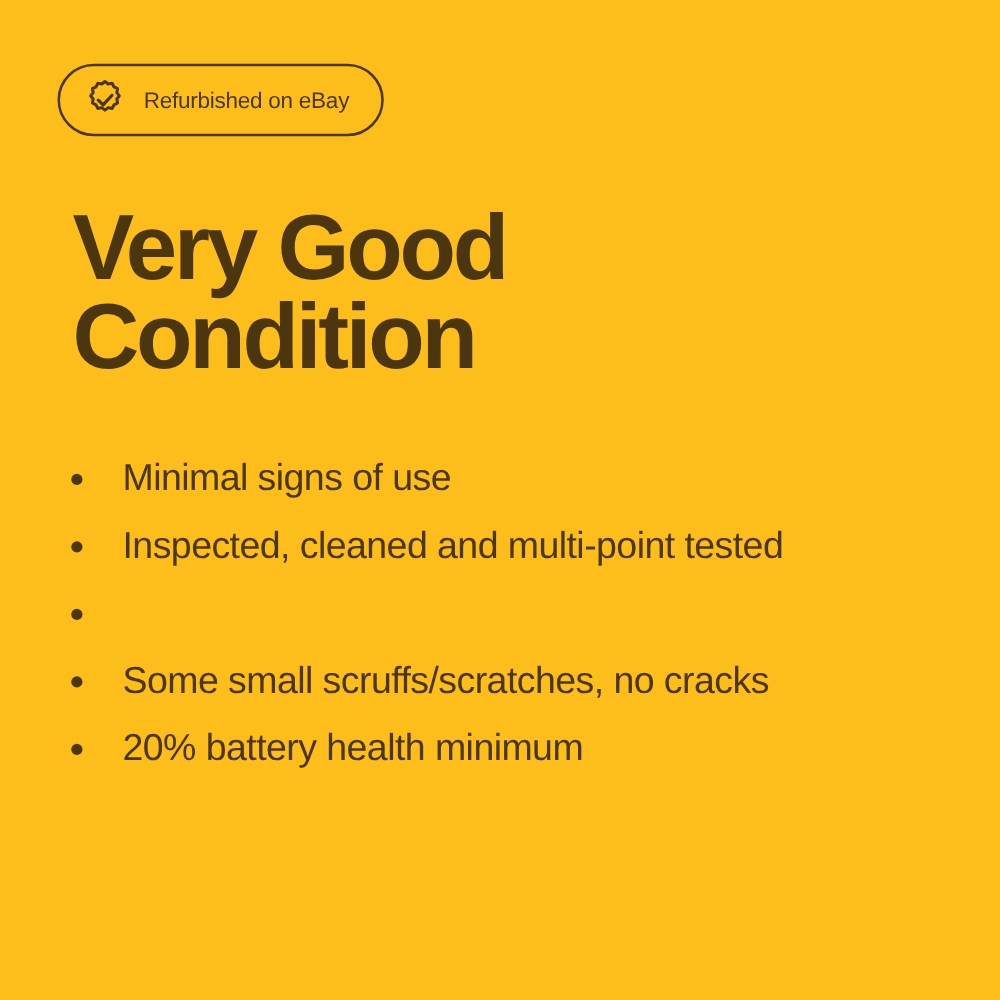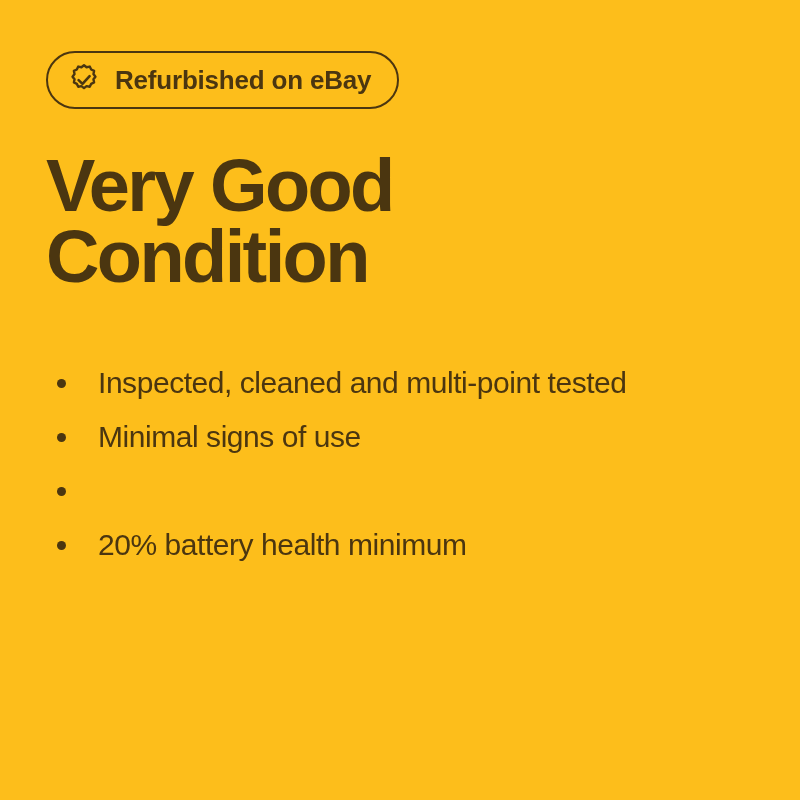--- a/index.html
+++ b/index.html
@@ -37,34 +37,34 @@
     background: transparent;
   }
   .badge-icon {
     width: 34px;
     height: 34px;
     display: block;
     flex: 0 0 34px;
   }
   .badge-icon svg { display: block; }
   .badge-label {
-    font-size: 26px;
+    font-size: 18px;
     line-height: 1;
-    font-weight: 700;
+    font-weight: 400;
     letter-spacing: -0.2px;
     color: #4B3610;
     white-space: nowrap;
   }
 
   
   .headline {
     position: absolute;
     left: 46px;
     top: 150px;
-    margin: 0;
+    margin: 12px;
     font-size: 74px;
     line-height: 0.96;
     font-weight: 800;
     letter-spacing: -2.6px;
     color: #4B3610;
     white-space: pre-line;
   }
 
   
   .bullet-list {
@@ -115,28 +115,32 @@
     </span>
     <span class="badge-label">Refurbished on eBay</span>
   </div>
 
   <h1 class="headline">Very Good
 Condition</h1>
 
   <ul class="bullet-list">
     <li class="bullet-item">
       <span class="bullet-dot"></span>
+      <span class="bullet-text">Minimal signs of use</span>
+    </li>
+    <li class="bullet-item">
+      <span class="bullet-dot"></span>
       <span class="bullet-text">Inspected, cleaned and multi-point tested</span>
     </li>
     <li class="bullet-item">
       <span class="bullet-dot"></span>
-      <span class="bullet-text">Minimal signs of use</span>
     </li>
     <li class="bullet-item">
       <span class="bullet-dot"></span>
+      <span class="bullet-text">Some small scruffs/scratches, no cracks</span>
     </li>
     <li class="bullet-item">
       <span class="bullet-dot"></span>
       <span class="bullet-text">20% battery health minimum</span>
     </li>
   </ul>
 
 </div>
 
 </body></html>

